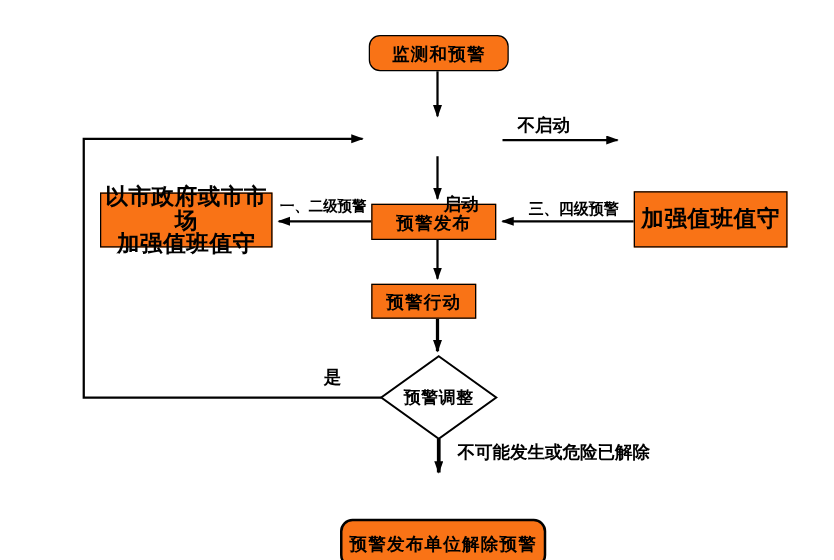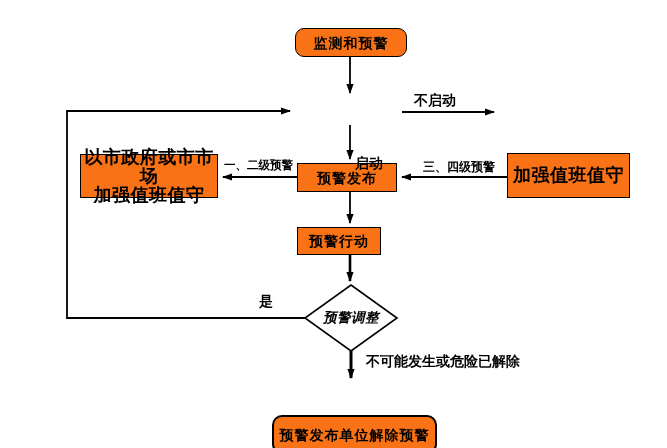--- a/index.html
+++ b/index.html
@@ -43,21 +43,20 @@
   .node.two-line { font-size: 18px; line-height: 19px; letter-spacing: 0.5px; align-items: center; }
   .diamond-label {
     position: absolute;
     left: 305px;
     top: 309px;
     width: 92px;
     text-align: center;
     font-weight: bold;
     font-size: 13.5px;
     letter-spacing: 0.5px;
-    font-style: italic;
   }
   .edge-label {
     position: absolute;
     font-weight: bold;
     font-size: 14px;
     white-space: nowrap;
   }
   .lbl-not-start { left: 414px; top: 92px; }
   .lbl-start     { left: 355px; top: 131px; margin-top: 24px; }
   .lbl-level12   { left: 224px; top: 157px; font-size: 12px; letter-spacing: 0; transform: scaleX(0.96); transform-origin: left; }

